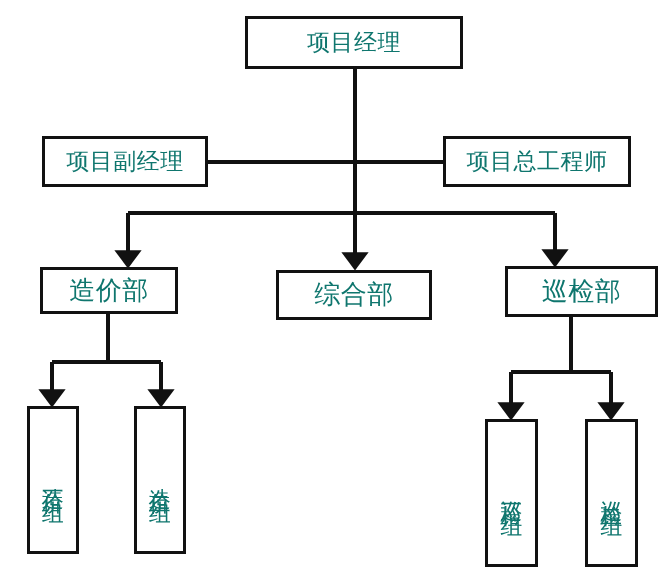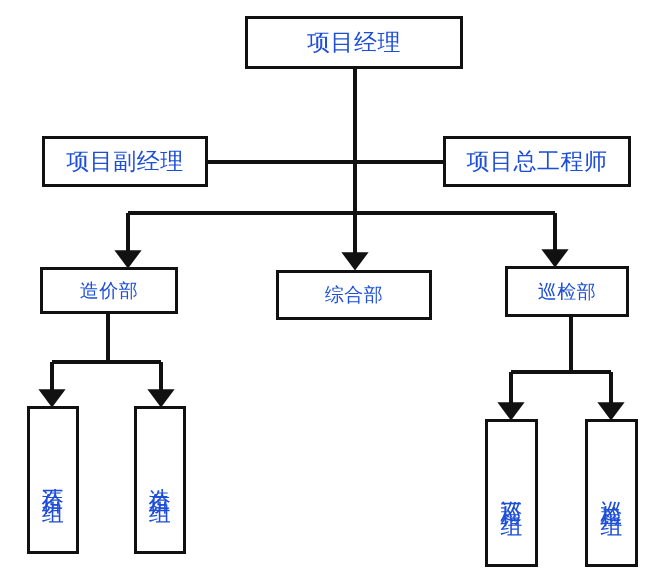--- a/index.html
+++ b/index.html
@@ -23,56 +23,56 @@
     height: 572px;
   }
   .node {
     position: absolute;
     box-sizing: border-box;
     background: #ffffff;
     border: 3px solid #111111;
     display: flex;
     align-items: center;
     justify-content: center;
-    color: #1d4ed8;
+    color: #0f766e;
     z-index: 5;
   }
   .node .node-label {
     display: block;
     line-height: 1.05;
     letter-spacing: 0.5px;
     white-space: nowrap;
   }
   
   .node-h .node-label {
     font-size: 23px;
   }
   .node-h.node-small .node-label {
-    font-size: 19px;
+    font-size: 26px;
   }
   
   .node-v {
     border-width: 3px;
   }
   .node-v .node-label {
     writing-mode: vertical-rl;
     text-orientation: upright;
     font-size: 22px;
     line-height: 1.35;
     letter-spacing: 5px;
     white-space: nowrap;
   }
 
   
   #node-pm        { left: 245px; top: 16px;  width: 218px; height: 53px; }
   #node-deputy-pm { left: 42px;  top: 136px; width: 166px; height: 51px; }
   #node-chief-eng { left: 443px; top: 136px; width: 188px; height: 51px; }
   #node-dept-cost { left: 40px;  top: 267px; width: 138px; height: 47px; }
   #node-dept-gen  { left: 276px; top: 270px; width: 156px; height: 50px; }
-  #node-dept-insp { left: 505px; top: 266px; width: 124px; height: 51px; }
+  #node-dept-insp { left: 505px; top: 266px; width: 153px; height: 51px; }
   #node-cost-1    { left: 27px;  top: 406px; width: 52px;  height: 148px; }
   #node-cost-2    { left: 134px; top: 406px; width: 52px;  height: 148px; }
   #node-insp-1    { left: 485px; top: 419px; width: 53px;  height: 148px; }
   #node-insp-2    { left: 585px; top: 419px; width: 53px;  height: 148px; }
 </style>
 </head>
 <body>
 
 <div id="chart-root">
 

